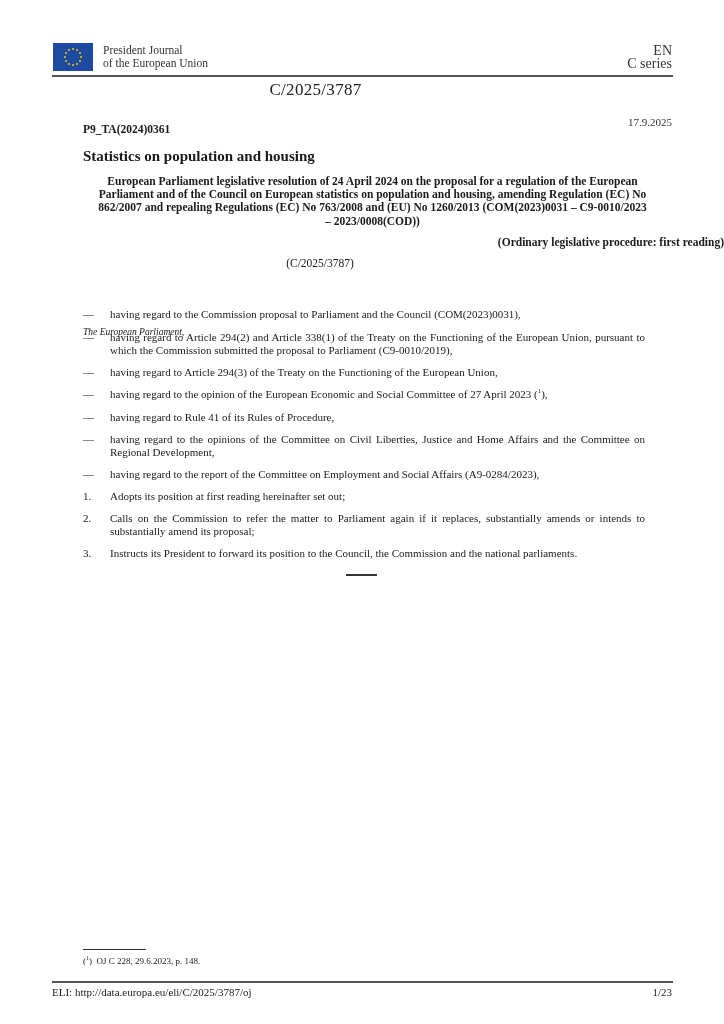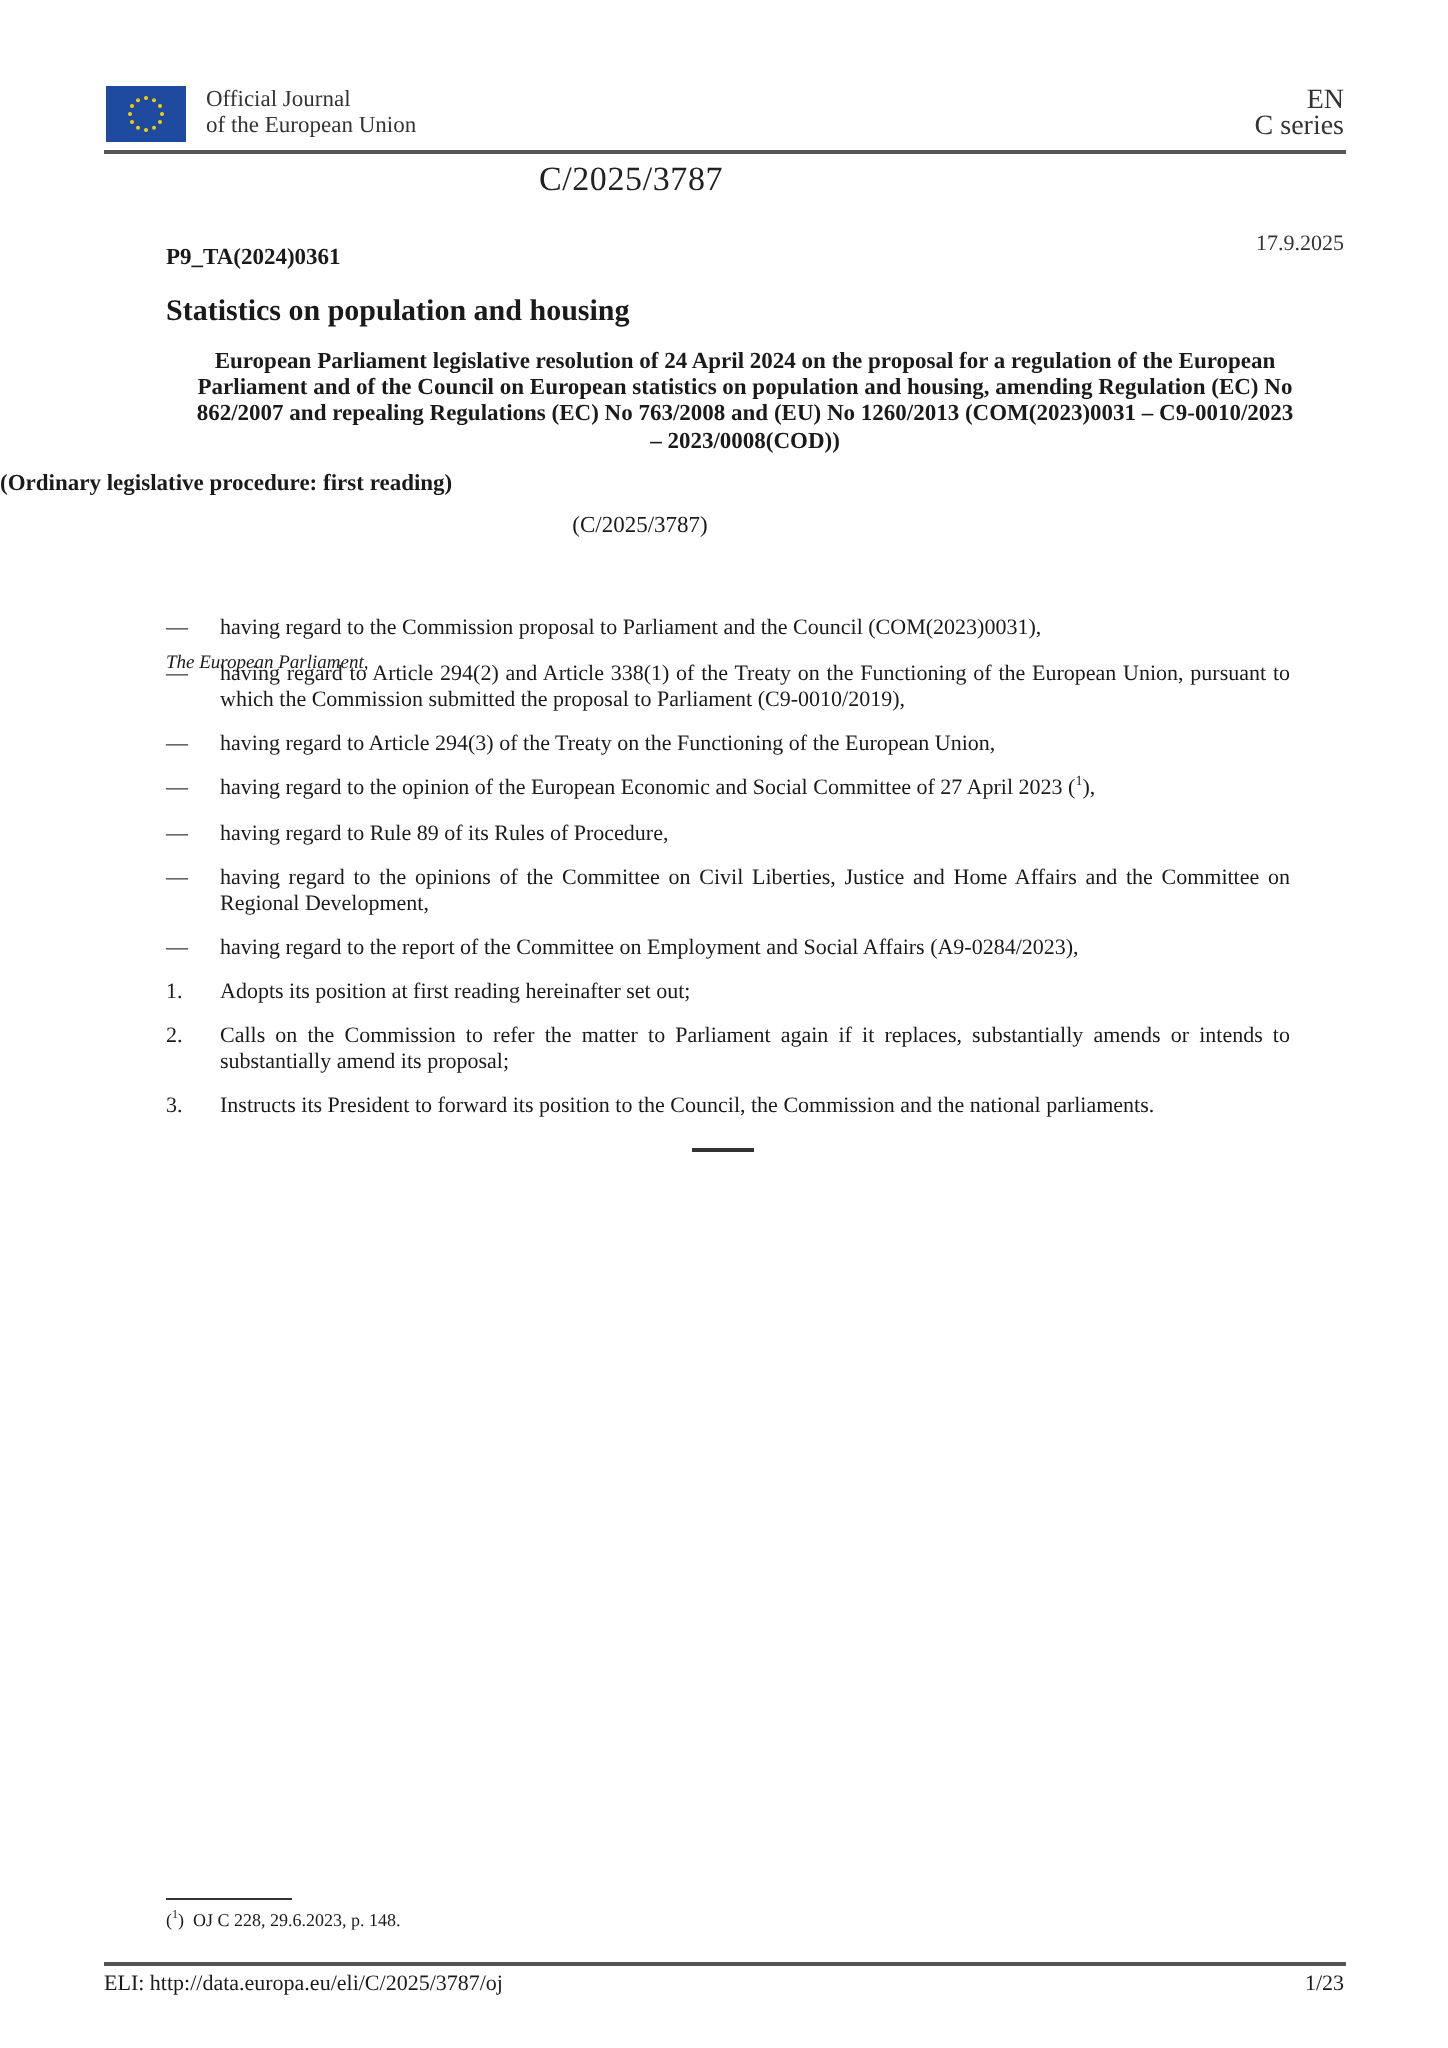--- a/index.html
+++ b/index.html
@@ -9,21 +9,21 @@
   .flag { left: 53px; top: 43px; width: 40px; height: 28px; background: #1e4aa0; }
   .flag svg { display: block; }
   .oj-title { left: 103px; top: 44px; font-size: 11.5px; line-height: 13px; color: #333; }
   .lang { right: 52px; top: 44px; font-size: 14px; line-height: 13px; text-align: right; color: #333; }
   .hr-top { left: 52px; top: 75px; width: 621px; height: 1.5px; background: #555; }
   .doc-id { left: 0; width: 631px; top: 80px; text-align: center; font-size: 17px; letter-spacing: 0.3px; color: #222; }
   .date { right: 52px; top: 84px; font-size: 11px; color: #333; margin-top: 32px; }
   .ref { left: 83px; top: 123px; font-size: 11.5px; font-weight: bold; }
   .title { left: 83px; top: 148px; font-size: 15px; font-weight: bold; }
   .subtitle { left: 95px; width: 555px; top: 175px; text-align: center; font-size: 11.5px; font-weight: bold; line-height: 13.2px; }
-  .procedure { left: 0; width: 724px; top: 236px; text-align: left; font-size: 11.5px; font-weight: bold; }
+  .procedure { left: 0; width: 724px; top: 236px; text-align: right; font-size: 11.5px; font-weight: bold; }
   .cnum { left: 0; width: 640px; top: 257px; text-align: center; font-size: 11.5px; }
   .intro { left: 83px; top: 295px; font-size: 9.5px; font-style: italic; margin-top: 32px; }
   .item { left: 83px; width: 562px; font-size: 11px; line-height: 13px; display: flex; }
   .item .mk { width: 27px; flex: none; }
   .item .tx { flex: 1; }
   .item.just .tx { text-align: justify; }
   .sep { left: 346px; top: 574px; width: 31px; height: 1.5px; background: #333; }
   .fn-rule { left: 83px; top: 949px; width: 63px; height: 1px; background: #333; }
   .footnote { left: 83px; top: 955px; font-size: 9px; }
   .footnote sup { font-size: 6px; }
@@ -48,21 +48,21 @@
       <circle cx="20" cy="22" r="1"></circle>
         <circle cx="16" cy="20.9" r="1"></circle>
         <circle cx="13" cy="18" r="1"></circle>
       <circle cx="12" cy="14" r="1"></circle>
         <circle cx="13" cy="10" r="1"></circle>
         <circle cx="16" cy="7.1" r="1"></circle>
     </g>
   </svg>
 </div>
 <div class="abs oj-title">
-  <div>Official Journal</div>
+  <div>President Journal</div>
   <div>of the European Union</div>
 </div>
 <div class="abs lang">
   <div>EN</div>
   <div>C series</div>
 </div>
 <div class="abs hr-top"></div>
 <div class="abs doc-id">C/2025/3787</div>
 <div class="abs date">17.9.2025</div>
 
@@ -84,21 +84,21 @@
 <div class="abs item" style="top:366px">
   <span class="mk">—</span>
   <span class="tx">having regard to Article 294(3) of the Treaty on the Functioning of the European Union,</span>
 </div>
 <div class="abs item" style="top:388px">
   <span class="mk">—</span>
   <span class="tx"><span>having regard to the opinion of the European Economic and Social Committee of 27 April 2023</span> <span>(</span><sup class="fnref">1</sup><span>)</span><span>,</span></span>
 </div>
 <div class="abs item" style="top:411px">
   <span class="mk">—</span>
-  <span class="tx">having regard to Rule 89 of its Rules of Procedure,</span>
+  <span class="tx">having regard to Rule 41 of its Rules of Procedure,</span>
 </div>
 <div class="abs item just" style="top:433px">
   <span class="mk">—</span>
   <span class="tx">having regard to the opinions of the Committee on Civil Liberties, Justice and Home Affairs and the Committee on Regional Development,</span>
 </div>
 <div class="abs item" style="top:468px">
   <span class="mk">—</span>
   <span class="tx">having regard to the report of the Committee on Employment and Social Affairs (A9-0284/2023),</span>
 </div>
 

